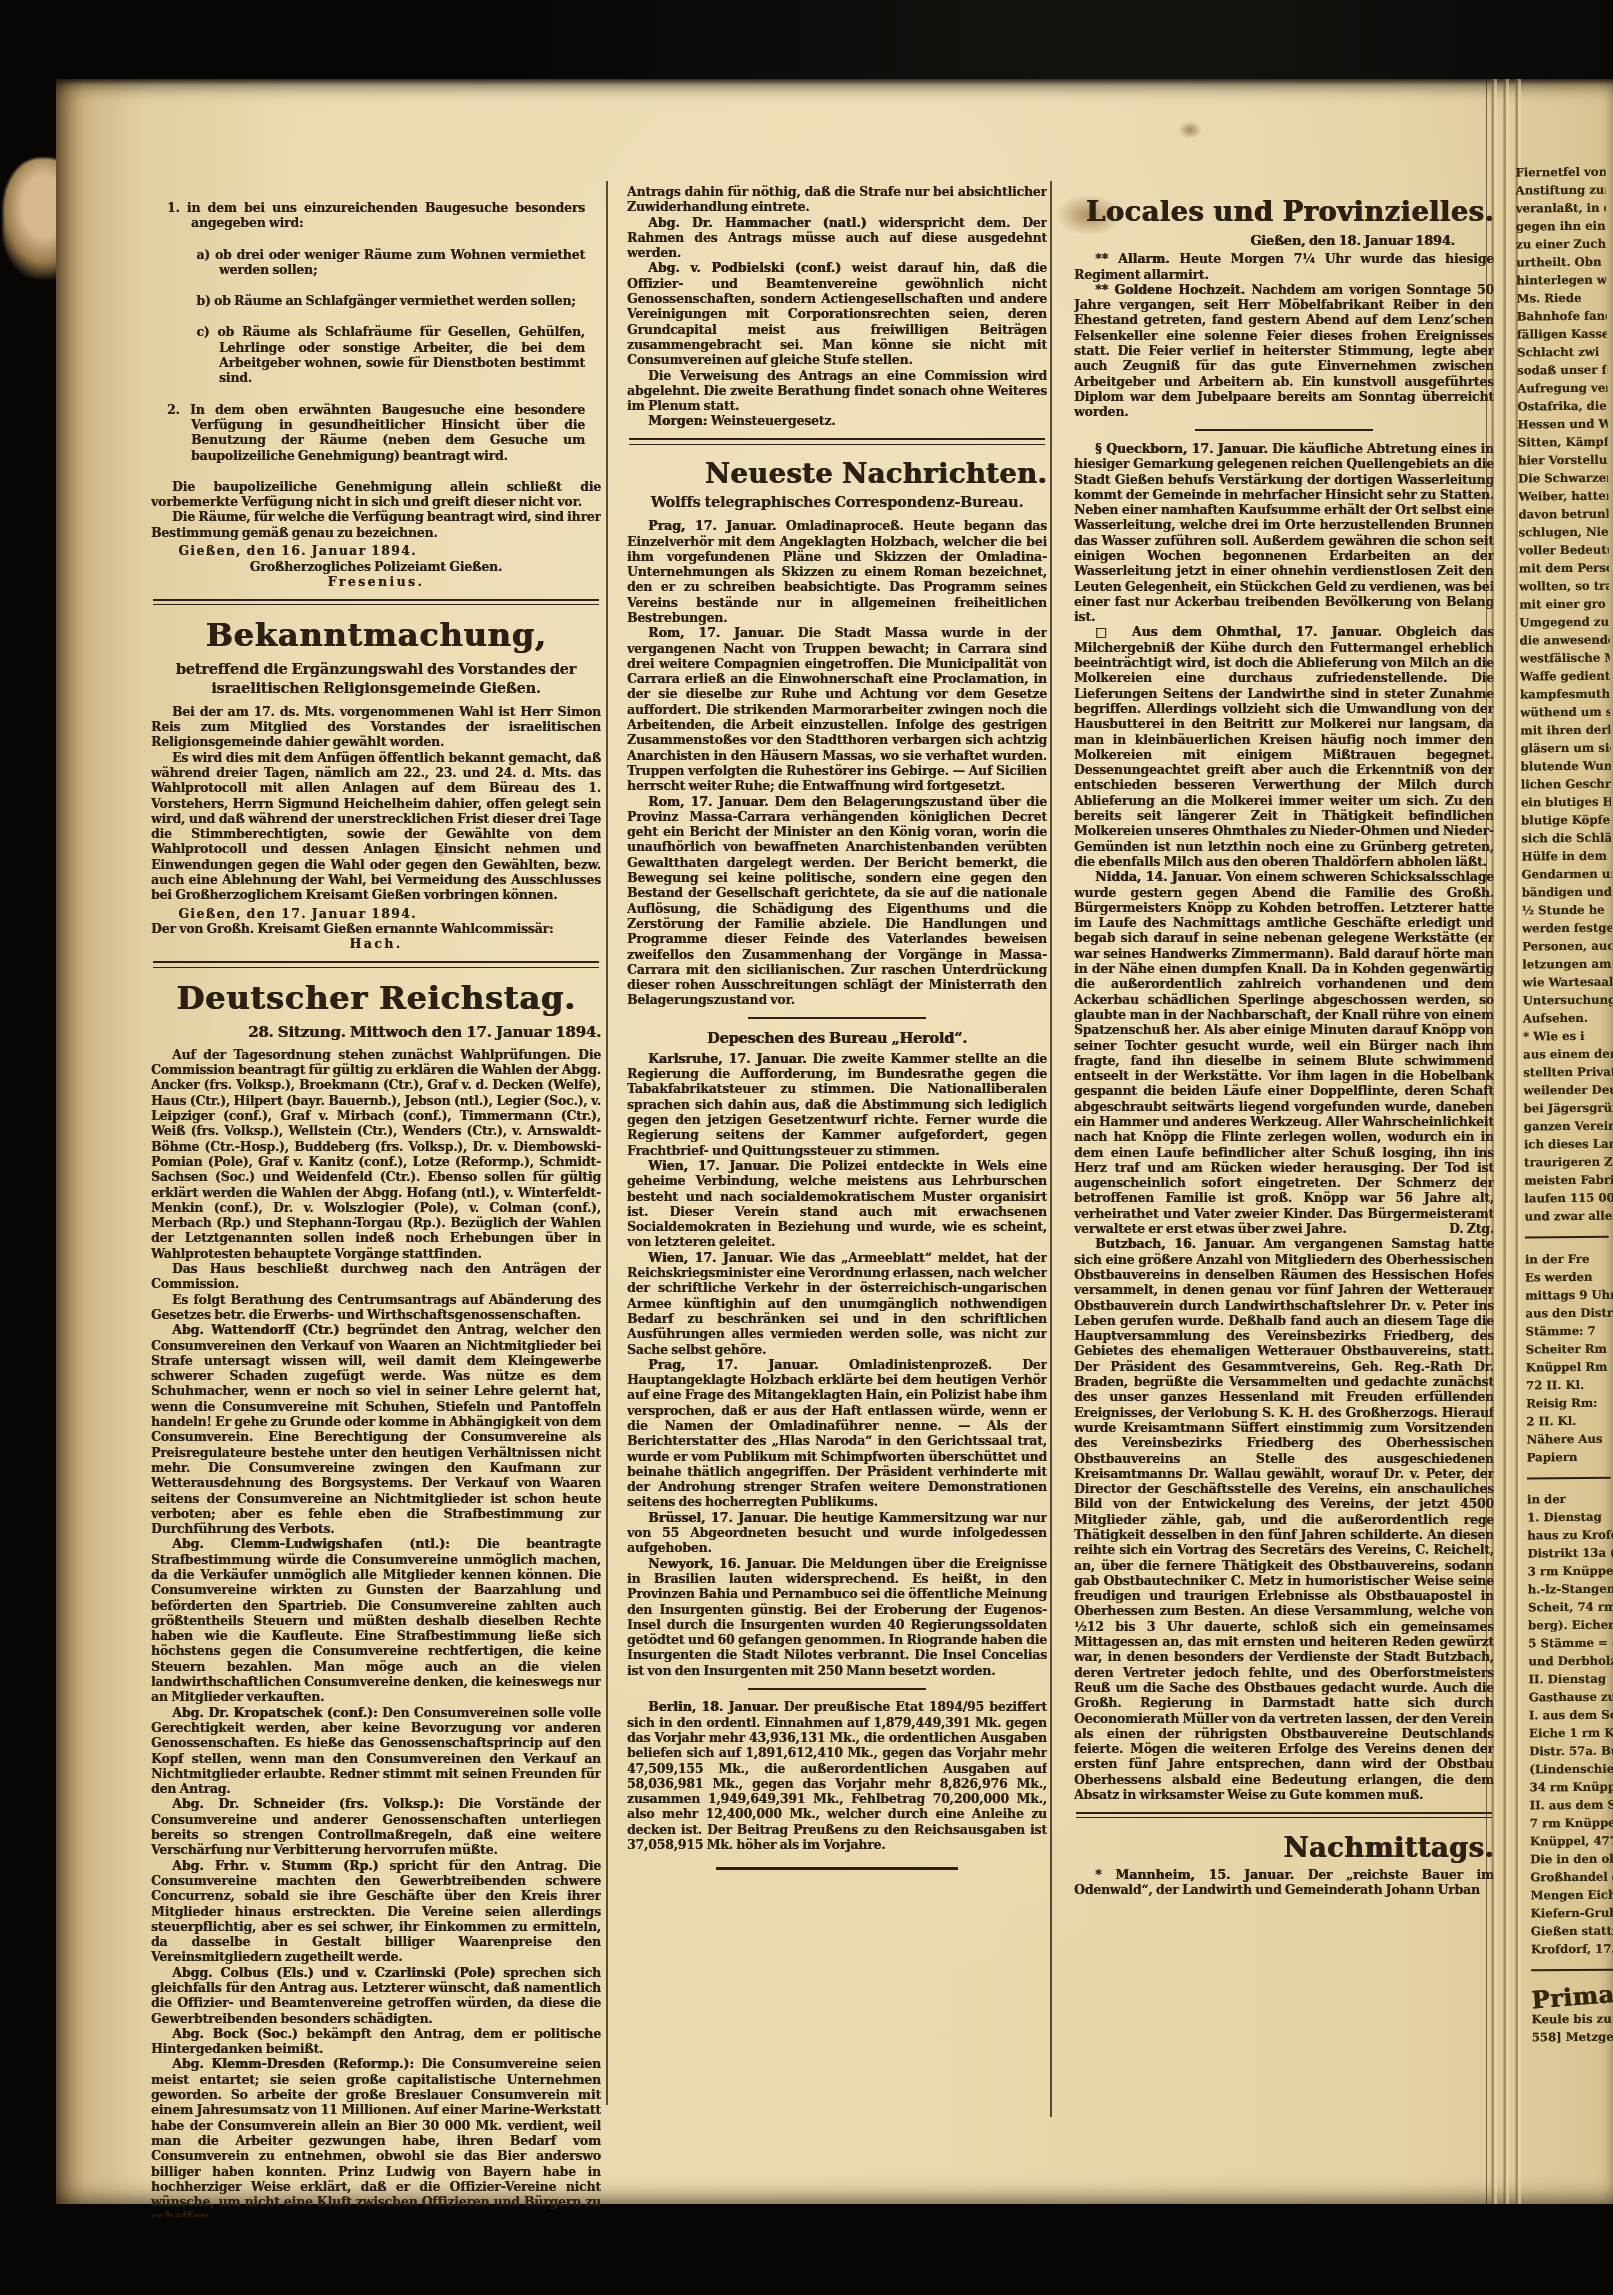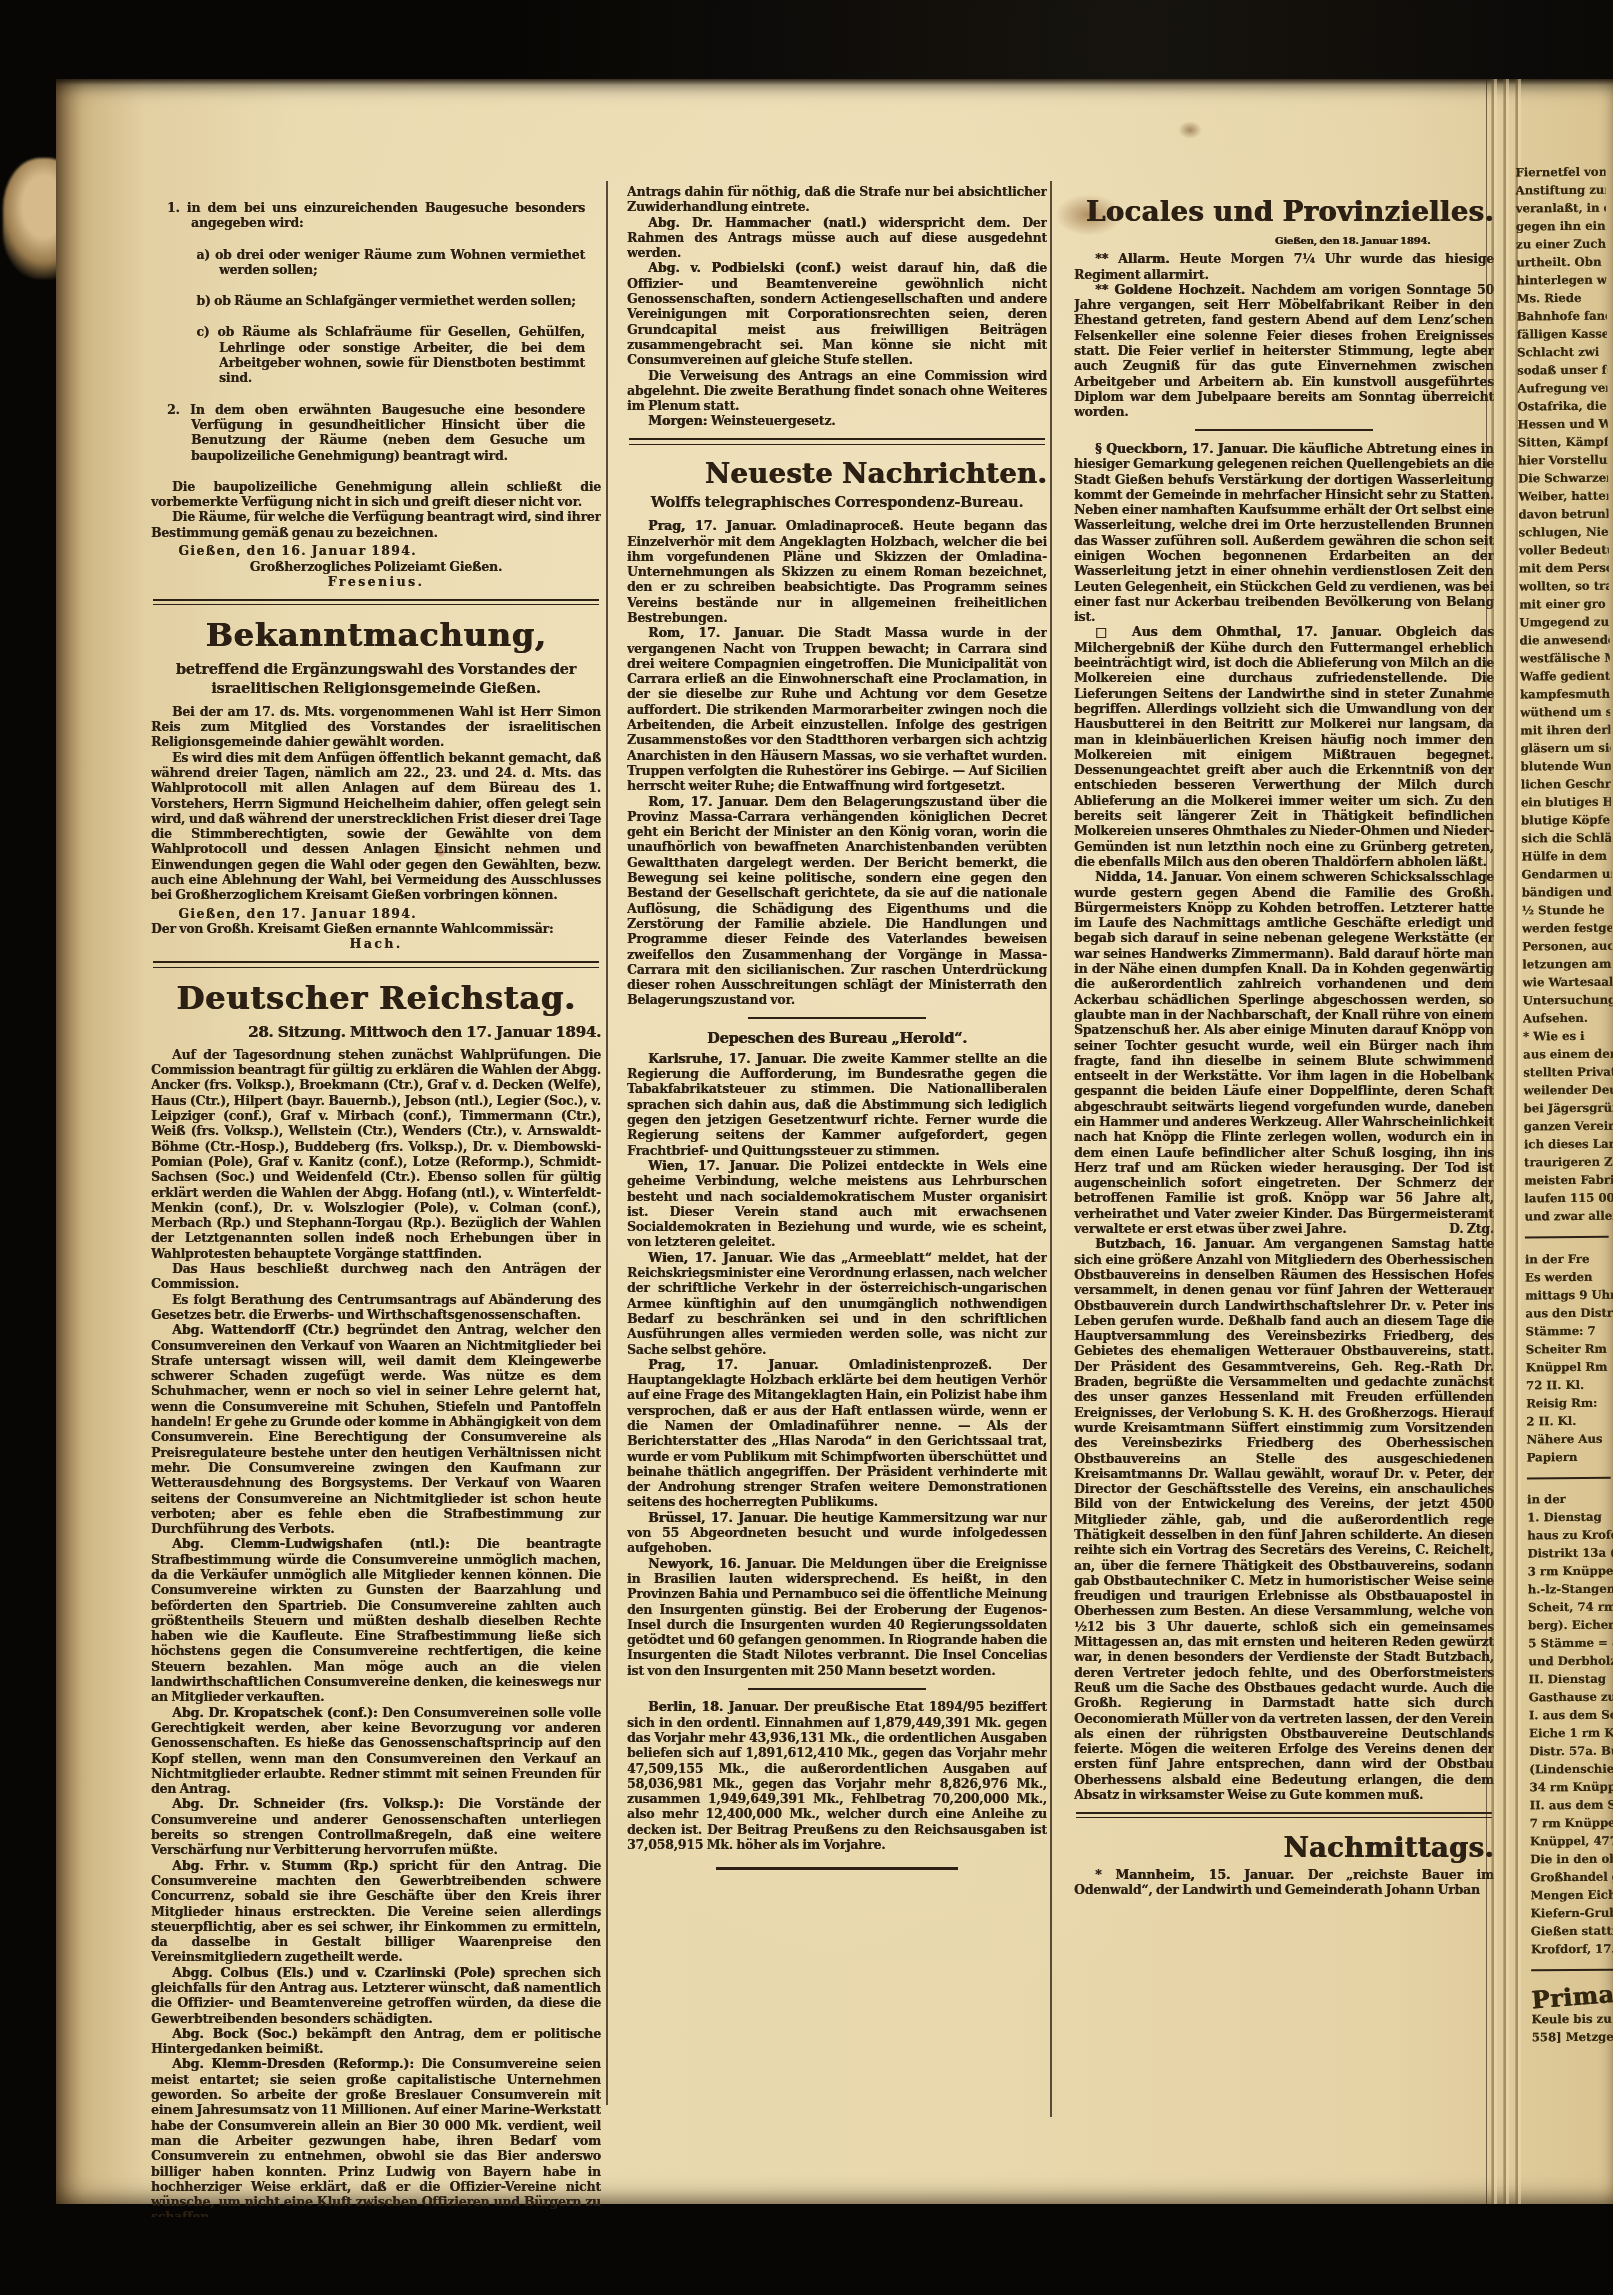--- a/index.html
+++ b/index.html
@@ -72,21 +72,21 @@
     font-size:32px;line-height:39px;text-align:center;margin:11.3px 0 4.8px;
     letter-spacing:0.8px;text-shadow:0.9px 0 0 currentColor;font-weight:bold;
   }
   .head-l{
     font-size:27.4px;line-height:34px;text-align:right;margin:8px 0 3.2px;
     letter-spacing:0.4px;text-shadow:0.9px 0 0 currentColor;font-weight:bold;
   }
   .subtitle{text-align:center;font-size:14.5px;line-height:18.6px;margin:1.6px 0 6.5px;text-indent:0;}
   .session{text-align:right;font-size:15px;line-height:19.4px;margin:3.2px 0 4.8px;text-shadow:0.5px 0 0 currentColor;text-indent:0;}
   .herold-title{text-shadow:0.6px 0 0 currentColor;margin:4.8px 0 3.2px;}
-  .dateline-city{text-align:center;padding-left:137px;font-size:10px;margin:4.8px 0 3.2px;text-shadow:0.5px 0 0 currentColor;text-indent:0;}
+  .dateline-city{text-align:center;padding-left:137px;font-size:13px;margin:4.8px 0 3.2px;text-shadow:0.5px 0 0 currentColor;text-indent:0;}
   .rule-double{height:3.2px;border-top:2.4px solid #2b2013;border-bottom:1.2px solid #2b2013;margin:9.7px 1.6px 11.3px;}
   .rule-short{width:178px;border-top:2px solid #2b2013;margin:9.7px auto;}
   .rule-end{width:242px;border-top:3.2px solid #2b2013;margin:14.5px auto;}
 
   .edge-lines{
     position:absolute;left:1430px;top:0;width:37px;height:2125px;
     border-left:1.6px solid rgba(50,35,15,.65);
     background:repeating-linear-gradient(90deg,
       rgba(120,92,54,0) 0 4px, rgba(110,82,44,.5) 4.8px 6.5px,
       rgba(236,219,178,.5) 7.3px 9.7px, rgba(120,92,54,0) 10.5px 12px);

